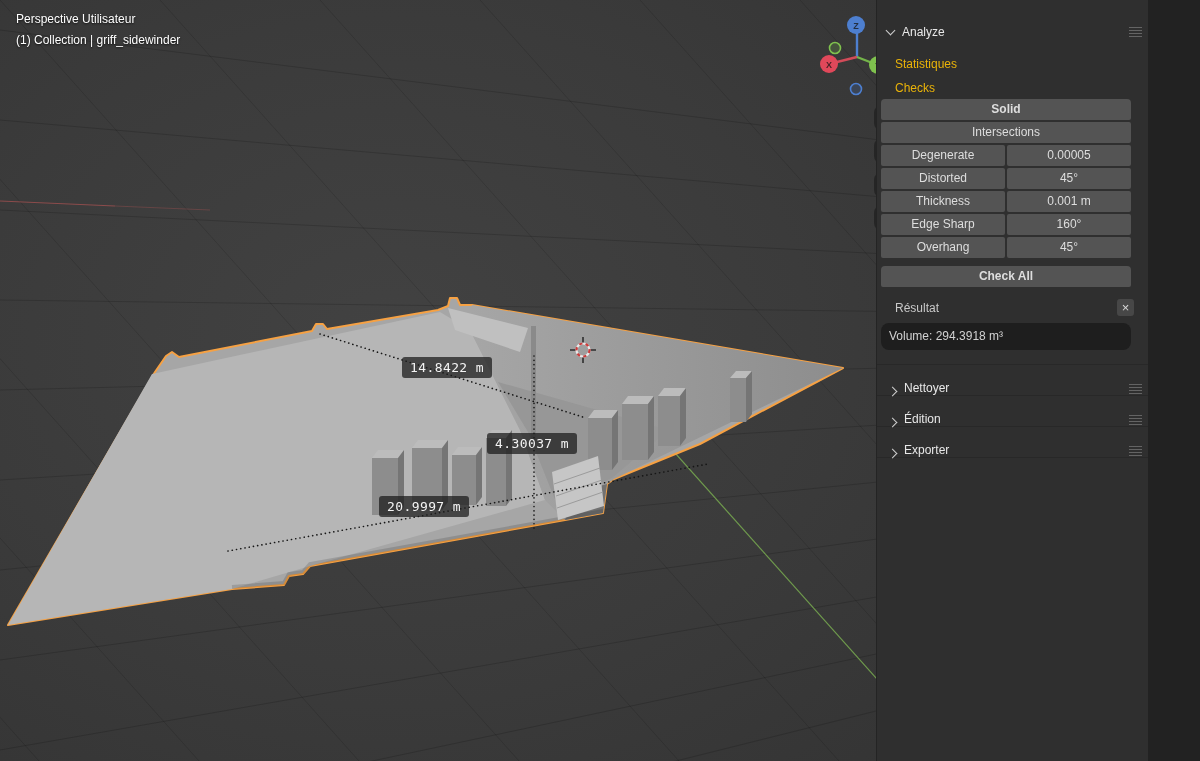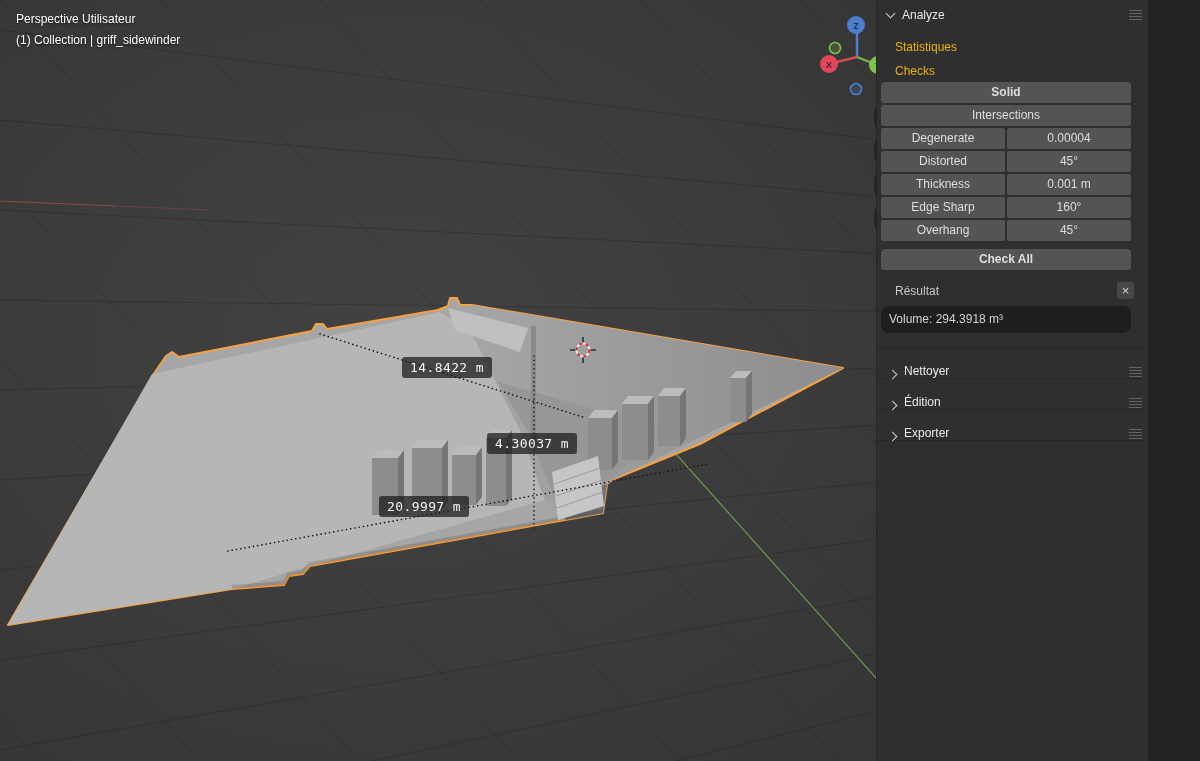--- a/index.html
+++ b/index.html
@@ -26,21 +26,21 @@
     fill:rgba(20,20,20,.75);text-anchor:middle;}
 
   
   .vp-tool{position:absolute;left:874px;width:28px;height:28px;border-radius:9px;
     background:rgba(16,16,16,.48);display:flex;align-items:center;justify-content:center;}
   .vp-tool svg{stroke:#d2d2d2;fill:none;stroke-width:1.3;stroke-linecap:round;stroke-linejoin:round;}
 
   
   #panel{position:absolute;right:0;top:0;width:272px;height:761px;background:#2f2f2f;
     border-left:1px solid #242424;color:#c9c9c9;font-size:12px;box-sizing:border-box;}
-  .p-header{height:30px;display:flex;align-items:center;padding:0 6px 0 10px;justify-content:flex-end;}
+  .p-header{height:30px;display:flex;align-items:center;padding:17px 6px 0 10px;justify-content:flex-end;}
   .p-title{color:#e8e8e8;margin-left:8px;}
   .spacer{flex:1;}
   .chev-down{width:6px;height:6px;border-right:1.5px solid #cfcfcf;border-bottom:1.5px solid #cfcfcf;
     transform:rotate(45deg);margin-top:-3px;}
   .chev-right{width:6px;height:6px;border-right:1.5px solid #cfcfcf;border-bottom:1.5px solid #cfcfcf;
     transform:rotate(-45deg);margin-left:2px;}
   .grip{width:13px;height:11px;opacity:.55;margin-left:6px;flex:none;
     background:repeating-linear-gradient(#8f8f8f 0 1px, transparent 1px 3px);}
   .section-label{margin:10px 16px 4px 18px;color:#eab308;}
   .btn-row{display:flex;gap:2px;margin:6px 17px 0 4px;}
@@ -235,21 +235,21 @@
     <div class="section-label">Checks</div>
     <div class="stack">
       <div class="srow">
           <div class="cell">Solid</div>
         </div>
       <div class="srow">
           <div class="cell">Intersections</div>
         </div>
       <div class="srow">
         <div class="cell">Degenerate</div>
-        <div class="cell">0.00004</div>
+        <div class="cell">0.00005</div>
       </div>
       <div class="srow">
         <div class="cell">Distorted</div>
         <div class="cell">45°</div>
       </div>
       <div class="srow">
         <div class="cell">Thickness</div>
         <div class="cell">0.001 m</div>
       </div>
       <div class="srow">

